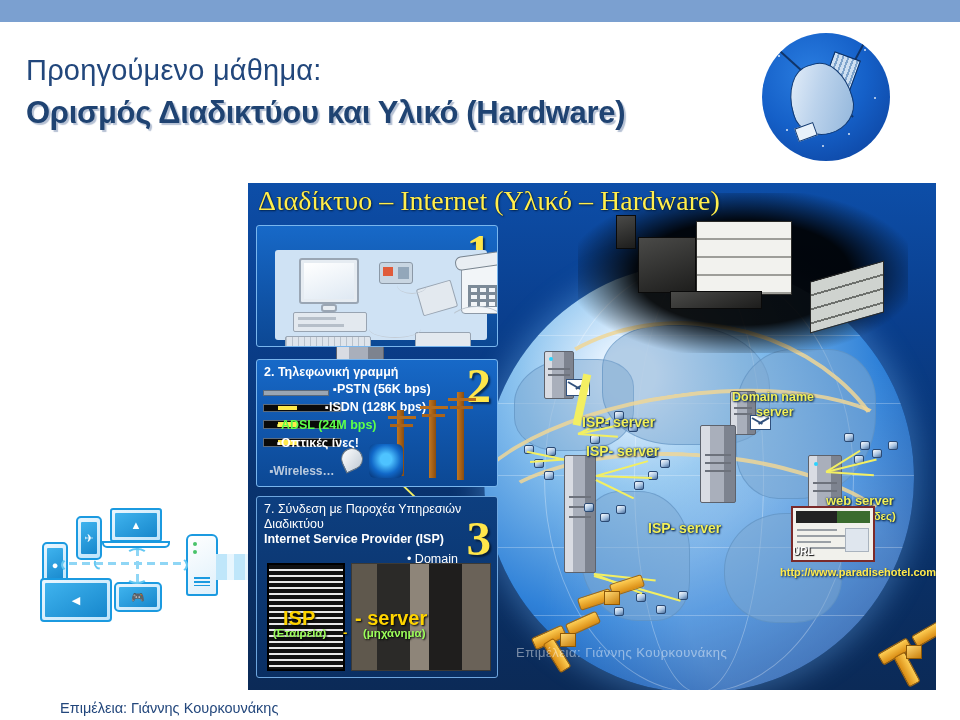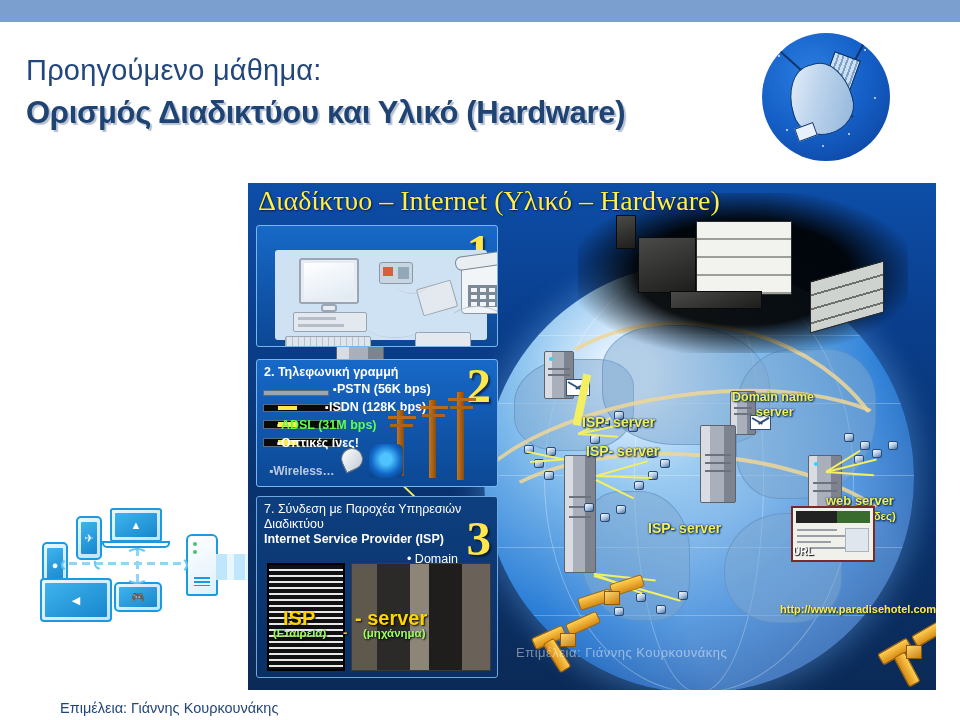--- a/index.html
+++ b/index.html
@@ -203,21 +203,20 @@
   .url-tag {
     position: absolute; left: 545px; top: 363px;
     font-size: 10px; font-weight: bold; color: #ffffff;
     text-shadow: 1px 1px 1px #000;
   }
   .url-text {
     position: absolute; left: 532px; top: 383px;
     font-size: 11px; font-weight: bold; color: #ffe94a;
     text-shadow: 1px 1px 2px #06203f;
     white-space: nowrap;
-    margin-top: 37px;
   }
 
   
   .osat { position: absolute; }
   .osat .panel {
     position: absolute; width: 34px; height: 13px;
     background: linear-gradient(180deg,#ffcf55,#d98b12);
     border: 1px solid #a5670a;
   }
   .osat .hub {
@@ -586,21 +585,21 @@
         </div>
 
       <div class="p2list">
         <div class="p2row">
           <span class="bullet">▪</span><span>PSTN  (56K bps)</span>
         </div>
         <div class="p2row" style="margin-left:-8px;">
           <span class="bullet">▪</span><span>ISDN  (128K bps)</span>
         </div>
         <div class="p2row adsl" style="margin-left:-56px;">
-          <span class="bullet" style="color:#ffff6a;">▪</span><span>ADSL (31M bps)</span>
+          <span class="bullet" style="color:#ffff6a;">▪</span><span>ADSL (24M bps)</span>
         </div>
         <div class="p2row" style="margin-left:-56px;">
           <span class="bullet">▪</span><span>Οπτικές ίνες!</span>
         </div>
       </div>
 
       <div class="pole" style="left:140px; top:50px; width:7px; height:66px;"></div>
       <div class="pole" style="left:172px; top:40px; width:7px; height:78px;"></div>
       <div class="pole" style="left:200px; top:32px; width:7px; height:88px;"></div>
 

